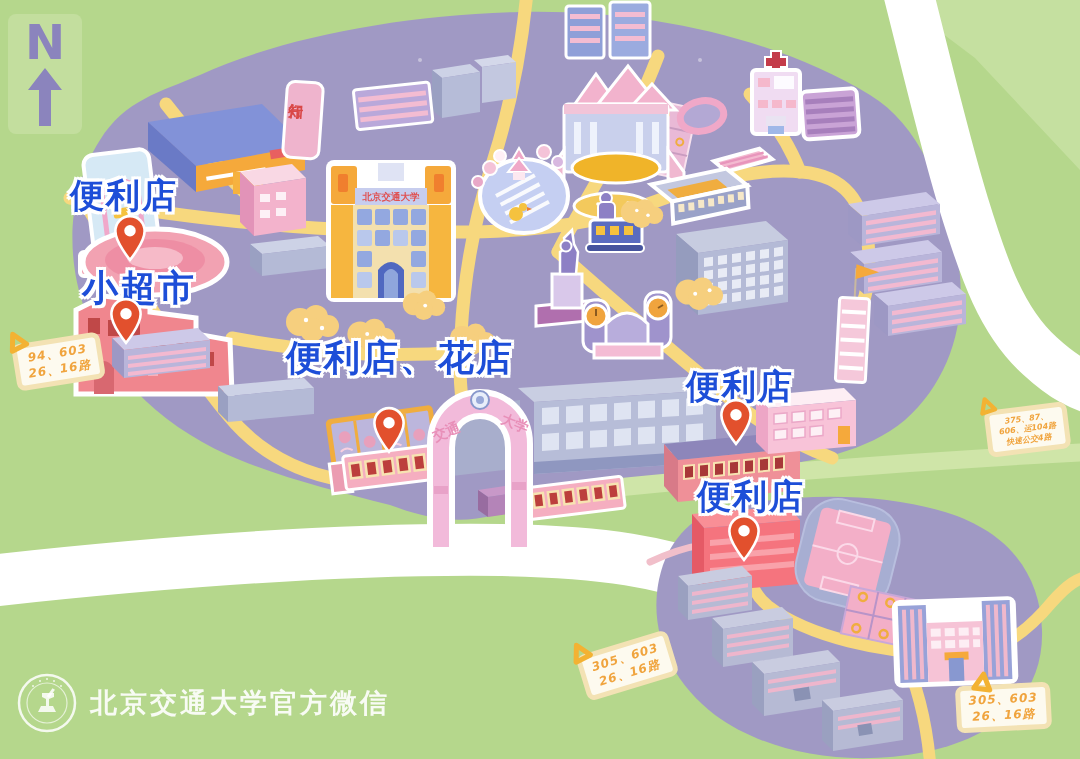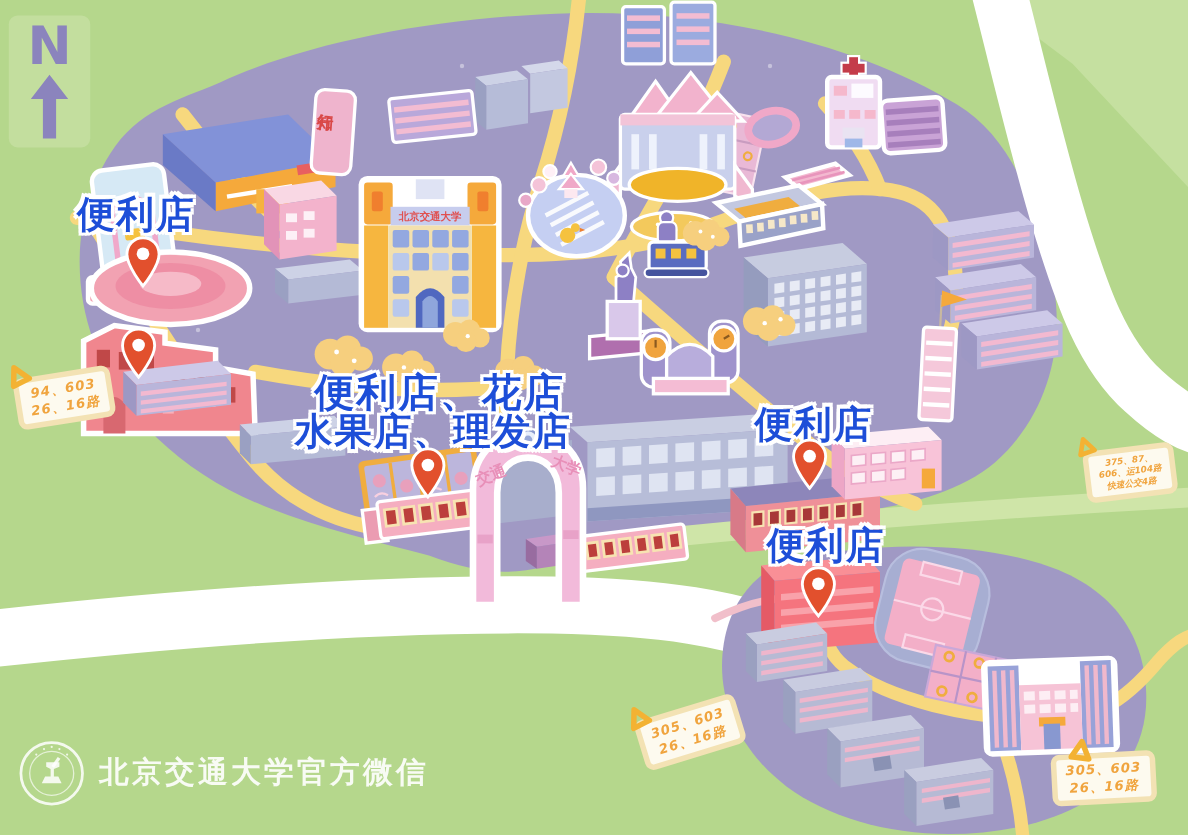--- a/index.html
+++ b/index.html
@@ -674,22 +674,22 @@
 </svg>
 
 <div class="north">
   <span class="north-n">N</span>
   <svg width="40" height="62" viewBox="0 0 40 62">
     <polygon points="20,2 37,24 26,24 26,60 14,60 14,24 3,24" fill="#8b84bd"></polygon>
   </svg>
 </div>
 
 <div class="poi" style="left:70px;top:178px;font-size:34px;">便利店</div>
+<div class="poi" style="left:82px;top:270px;font-size:36px;">小超市</div>
 <div class="poi" style="left:286px;top:340px;font-size:36px;">便利店、花店</div>
-<div class="poi" style="left:268px;top:376px;font-size:34px;">水果店、理发店</div>
 <div class="poi" style="left:686px;top:369px;font-size:34px;">便利店</div>
 <div class="poi" style="left:697px;top:479px;font-size:34px;">便利店</div>
 
 <div class="pin" style="left:112px;top:214px;">
   <svg width="36" height="48" viewBox="0 0 34 46">
         <path d="M17 2 C9 2 3 8.5 3 16.5 C3 27 17 44 17 44 C17 44 31 27 31 16.5 C31 8.5 25 2 17 2 Z" fill="#e2502d" stroke="#fff" stroke-width="2.5"></path>
         <circle cx="17" cy="16" r="5.5" fill="#fff"></circle>
       </svg>
 </div>
 <div class="pin" style="left:108px;top:297px;">

